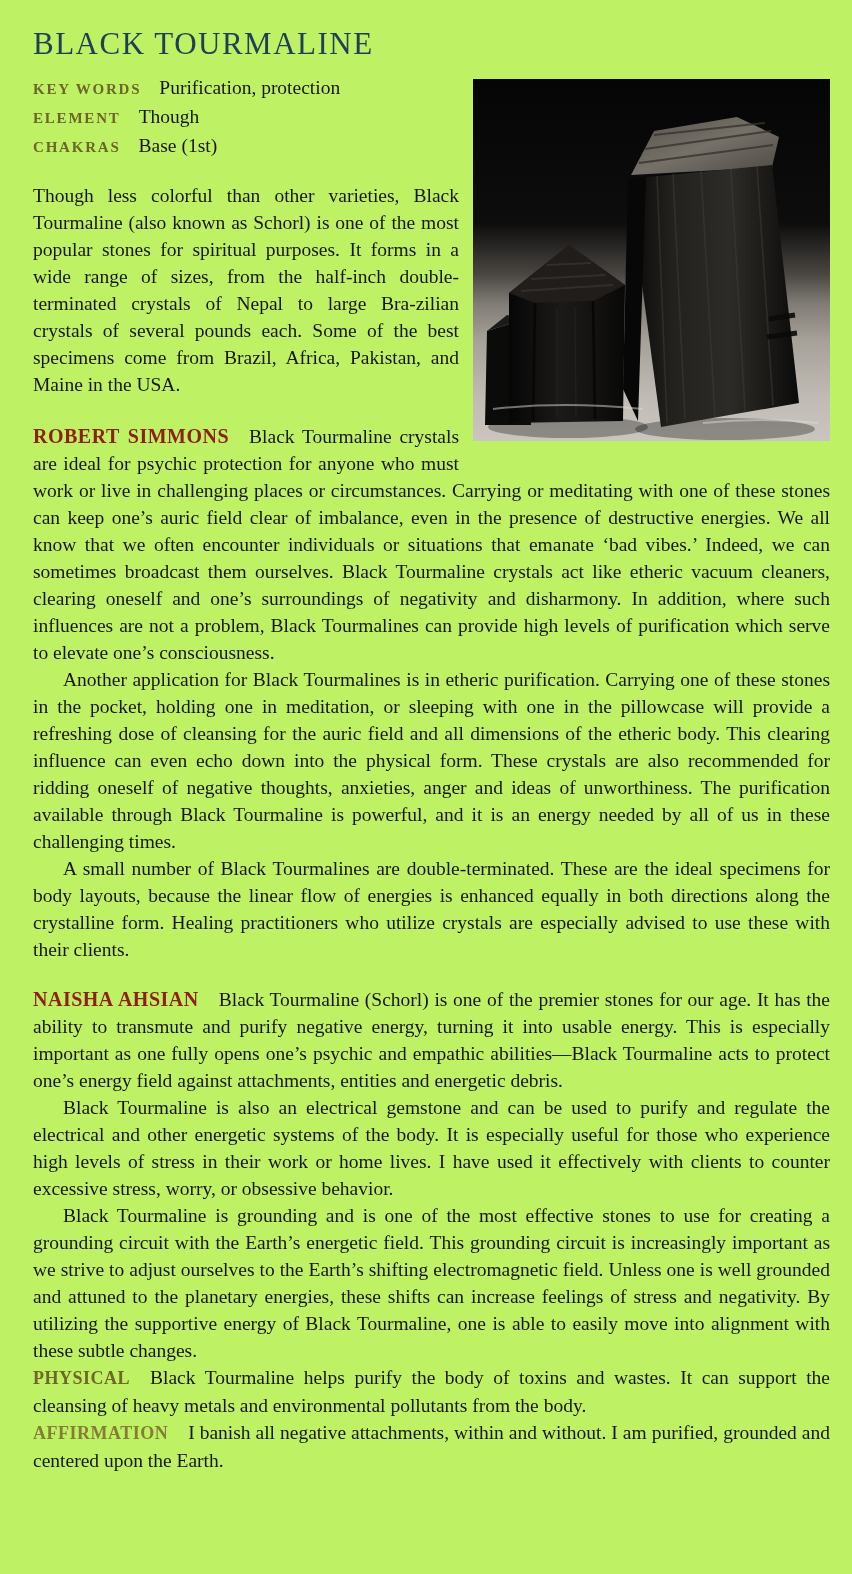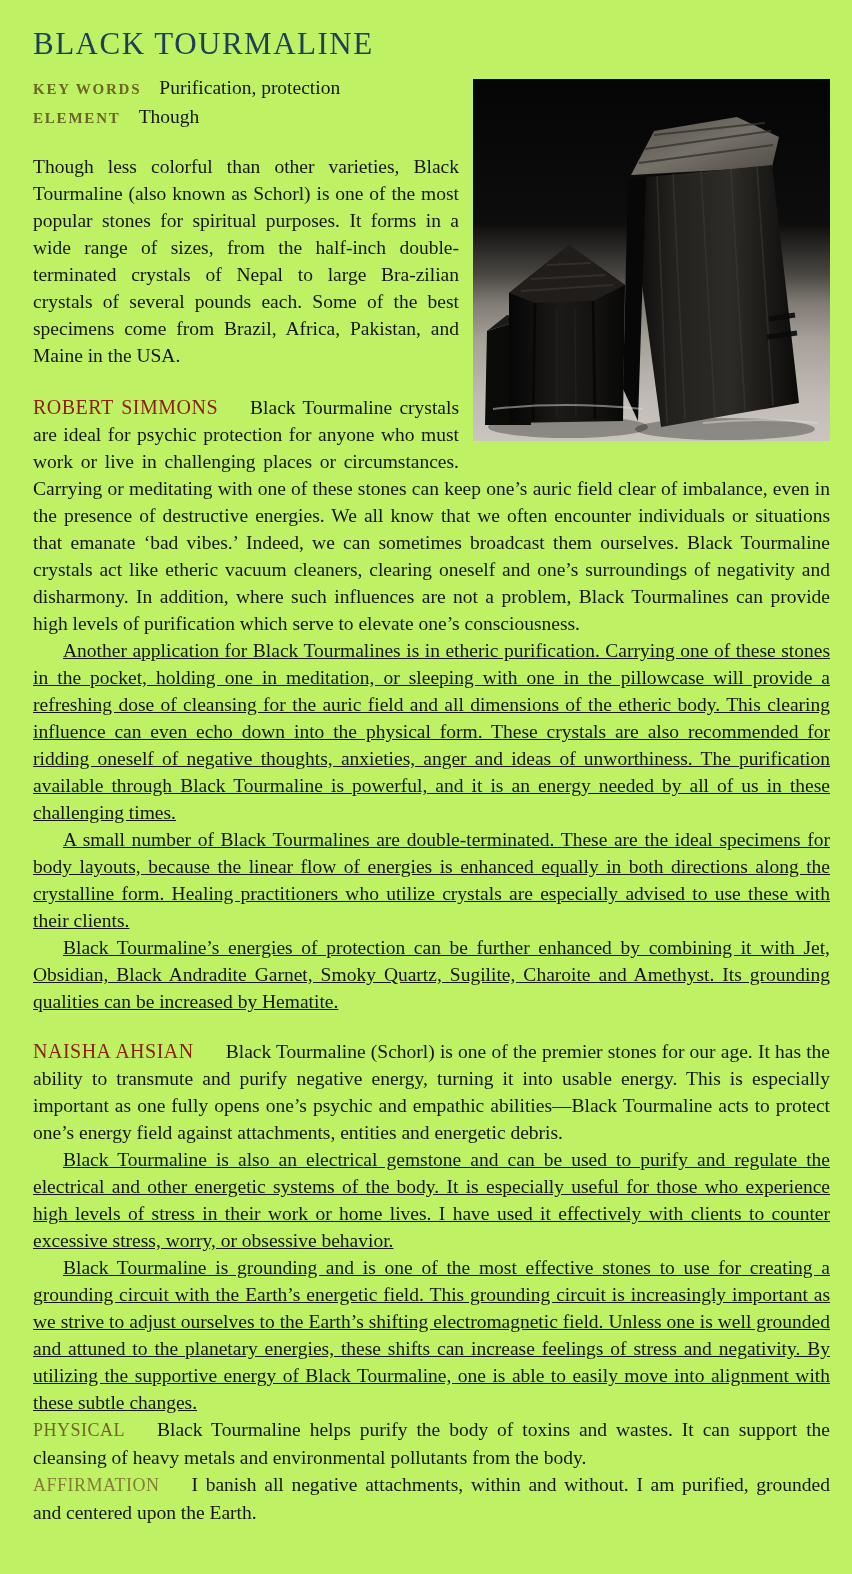--- a/index.html
+++ b/index.html
@@ -43,25 +43,25 @@
     margin:0;
     font-size:19.5px;
     line-height:27px;
     text-align:justify;
     hyphens:auto;
     -webkit-hyphens:auto;
   }
   p.intro { margin-top:25px; }
   .section-rs { margin-top:25px; }
   .section-na { margin-top:23px; }
-  .indent { text-indent:30px;text-decoration:underline; }
+  .indent { text-indent:30px; }
   .sec-label {
-    font-weight:normal;
+    font-weight:bold;
     letter-spacing:0.5px;
-    margin-right:32px;
+    margin-right:20px;
     white-space:nowrap;
   }
   .sec-label.red  { color:var(--section-red,#8e2016); font-size:20px; }
   .sec-label.olive { color:var(--section-olive,#6e6727); font-size:18px; }
   .sec-label.gold { color:var(--affirmation-olive,#857c38); font-size:18px; }
 </style>
 </head>
 <body>
 
 <div class="page">
@@ -123,31 +123,33 @@
     </svg>
   </figure>
 
   <div class="props">
     <div class="prop-row">
       <span class="prop-label">KEY WORDS</span><span class="prop-value">Purification, protection</span>
     </div>
     <div class="prop-row">
       <span class="prop-label">ELEMENT</span><span class="prop-value">Though</span>
     </div>
+    <div class="prop-row">
+      <span class="prop-label">CHAKRAS</span><span class="prop-value">Base (1st)</span>
+    </div>
   </div>
 
   <p class="para intro">Though less colorful than other varieties, Black Tourmaline (also known as Schorl) is one of the most popular stones for spiritual purposes. It forms in a wide range of sizes, from the half-inch double-terminated crystals of Nepal to large Bra-zilian crystals of several pounds each. Some of the best specimens come from Brazil, Africa, Pakistan, and Maine in the USA.</p>
 
   <div class="section-rs">
     <p class="para">
       <span class="sec-label red">ROBERT SIMMONS</span><span>Black Tourmaline crystals are ideal for psychic protection for anyone who must work or live in challenging places or circumstances. Carrying or meditating with one of these stones can keep one’s auric field clear of imbalance, even in the presence of destructive energies. We all know that we often encounter individuals or situations that emanate ‘bad vibes.’ Indeed, we can sometimes broadcast them ourselves. Black Tourmaline crystals act like etheric vacuum cleaners, clearing oneself and one’s surroundings of negativity and disharmony. In addition, where such influences are not a problem, Black Tourmalines can provide high levels of purification which serve to elevate one’s consciousness.</span>
     </p>
     <p class="para indent">Another application for Black Tourmalines is in etheric purification. Carrying one of these stones in the pocket, holding one in meditation, or sleeping with one in the pillowcase will provide a refreshing dose of cleansing for the auric field and all dimensions of the etheric body. This clearing influence can even echo down into the physical form. These crystals are also recommended for ridding oneself of negative thoughts, anxieties, anger and ideas of unworthiness. The purification available through Black Tourmaline is powerful, and it is an energy needed by all of us in these challenging times.</p>
     <p class="para indent">A small number of Black Tourmalines are double-terminated. These are the ideal specimens for body layouts, because the linear flow of energies is enhanced equally in both directions along the crystalline form. Healing practitioners who utilize crystals are especially advised to use these with their clients.</p>
-    <p class="para indent">Black Tourmaline’s energies of protection can be further enhanced by combining it with Jet, Obsidian, Black Andradite Garnet, Smoky Quartz, Sugilite, Charoite and Amethyst. Its grounding qualities can be increased by Hematite.</p>
   </div>
 
   <div class="section-na">
     <p class="para">
       <span class="sec-label red">NAISHA AHSIAN</span><span>Black Tourmaline (Schorl) is one of the premier stones for our age. It has the ability to transmute and purify negative energy, turning it into usable energy. This is especially important as one fully opens one’s psychic and empathic abilities—Black Tourmaline acts to protect one’s energy field against attachments, entities and energetic debris.</span>
     </p>
     <p class="para indent">Black Tourmaline is also an electrical gemstone and can be used to purify and regulate the electrical and other energetic systems of the body. It is especially useful for those who experience high levels of stress in their work or home lives. I have used it effectively with clients to counter excessive stress, worry, or obsessive behavior.</p>
     <p class="para indent">Black Tourmaline is grounding and is one of the most effective stones to use for creating a grounding circuit with the Earth’s energetic field. This grounding circuit is increasingly important as we strive to adjust ourselves to the Earth’s shifting electromagnetic field. Unless one is well grounded and attuned to the planetary energies, these shifts can increase feelings of stress and negativity. By utilizing the supportive energy of Black Tourmaline, one is able to easily move into alignment with these subtle changes.</p>
   </div>
 

